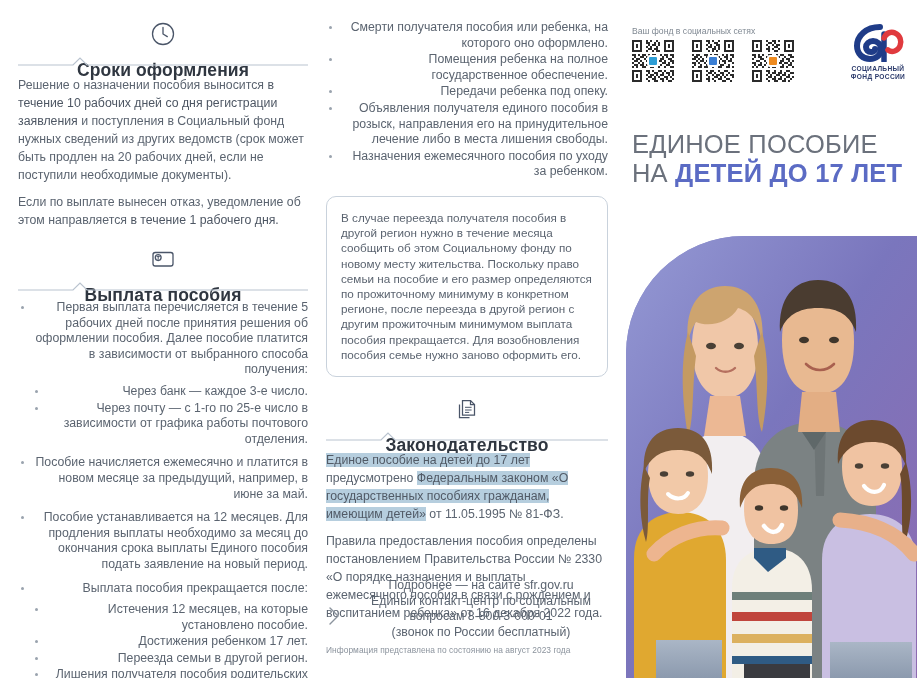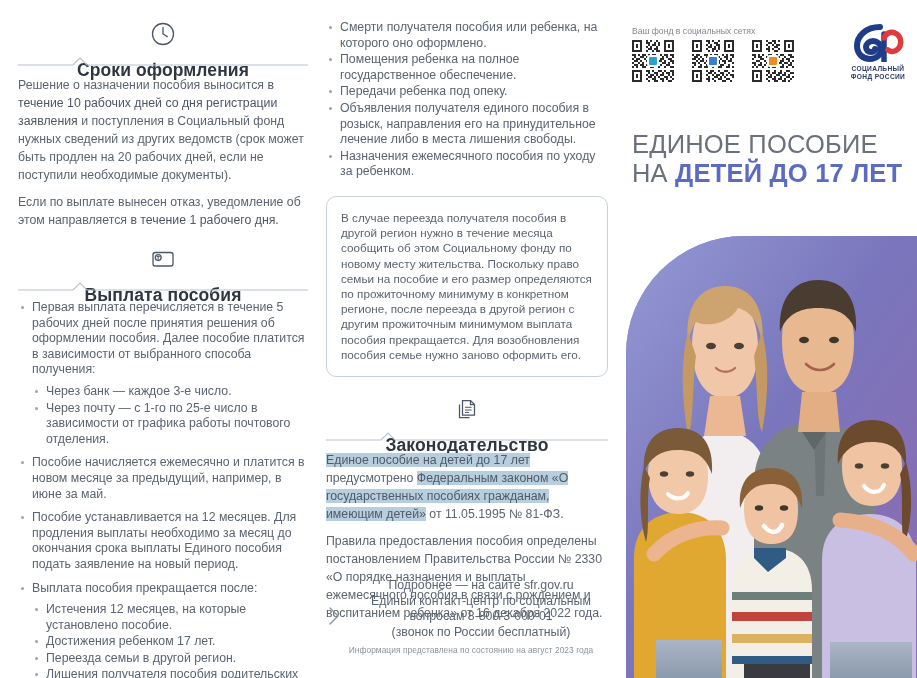--- a/index.html
+++ b/index.html
@@ -32,20 +32,21 @@
     font-size: 12.3px; line-height: 18px; color: #5b6470;
     margin-top: 9px;
   }
   .b-strong { color: #4d5663; }
 
   ul.bullets { list-style: none; margin-top: 8px; }
   ul.bullets > li {
     position: relative; padding-left: 14px;
     font-size: 12.3px; line-height: 15.6px; color: #5b6470;
     margin-bottom: 8px;
+    text-align: right;
   }
   ul.bullets > li:before {
     content: ""; position: absolute; left: 3px; top: 6px;
     width: 3px; height: 3px; background: #9aa3ae; border-radius: 50%;
   }
   ul.sub { list-style: none; margin-top: 6px; margin-bottom: 2px; }
   ul.sub > li {
     position: relative; padding-left: 14px;
     font-size: 12.3px; line-height: 15.6px; color: #5b6470;
     margin-bottom: 1px;
@@ -65,21 +66,21 @@
 
   
   .hl { background: #b6cede; color: #515a66; }
 
   
   .contact { position: absolute; left: 326px; top: 578px; width: 282px; display: flex; gap: 10px; }
   .chev { width: 18px; flex: 0 0 18px; display: flex; align-items: center; padding-top: 14px; }
   .contact-text { font-size: 12.3px; line-height: 15.6px; color: #5b6470; text-align: center; }
   .footnote {
     position: absolute; left: 326px; top: 645px; width: 290px;
-    font-size: 8.4px; color: #8b939d; letter-spacing: .05px; text-align: center;
+    font-size: 8.4px; color: #8b939d; letter-spacing: .05px;
   }
 
   
   .social-label { position: absolute; left: 20px; top: 26px; font-size: 8.6px; color: #7f8892; }
   .qr-row { position: absolute; left: 18px; top: 38px; display: flex; gap: 14px; }
   .qr { width: 46px; height: 46px; position: relative; }
   .qr svg { display: block; }
   .qr-center {
     position: absolute; left: 50%; top: 50%; transform: translate(-50%,-50%);
     width: 12px; height: 12px; border-radius: 3px; border: 2px solid #fff;

